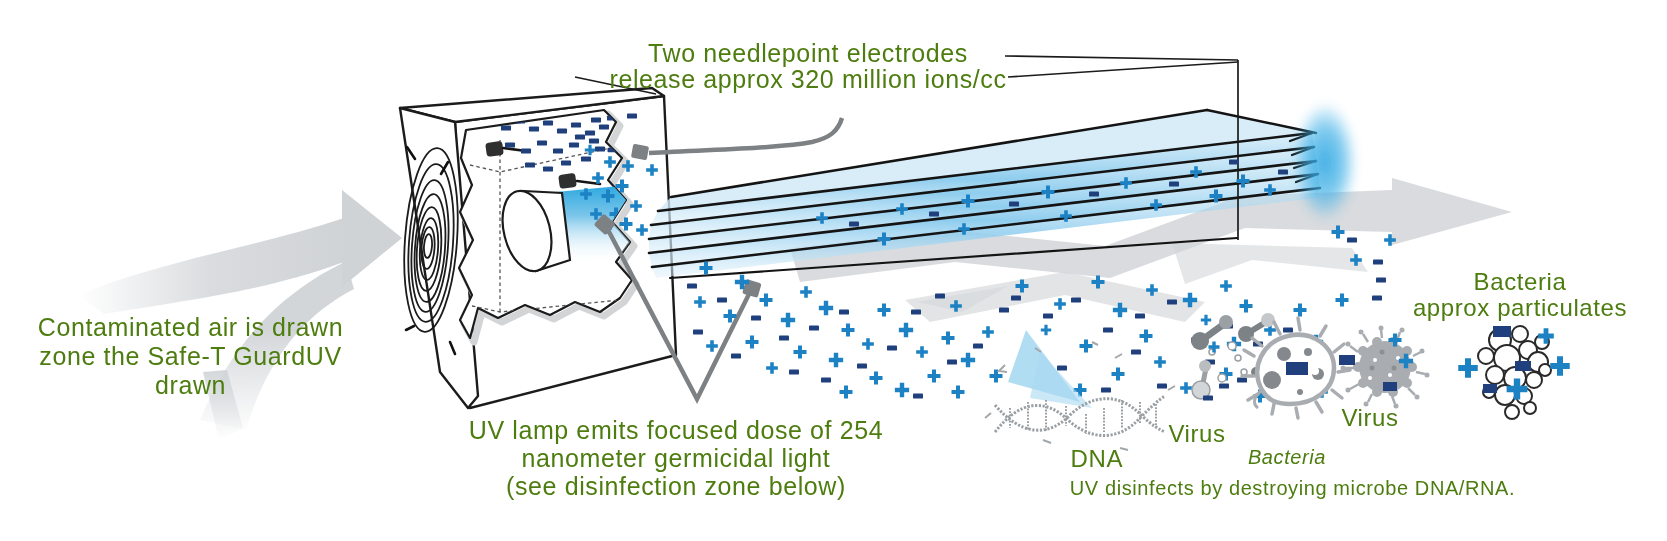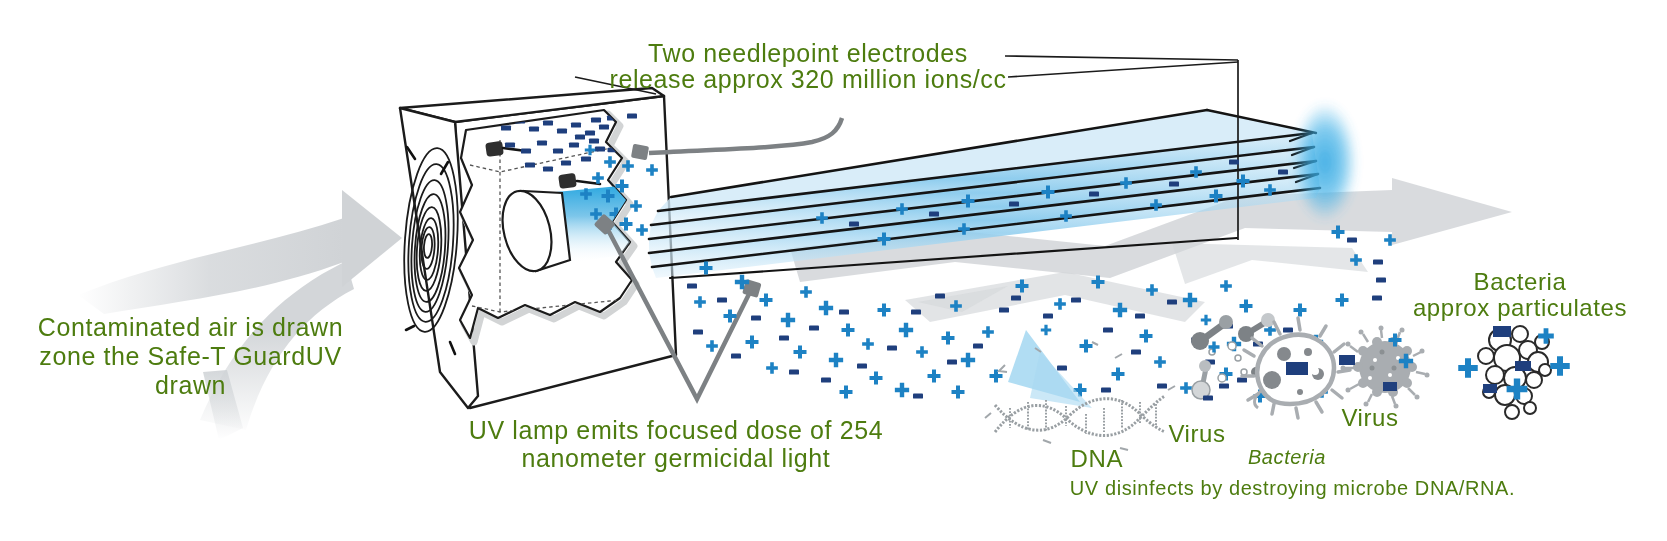--- a/index.html
+++ b/index.html
@@ -511,20 +511,21 @@
   <div>release approx 320 million ions/cc</div>
 </div>
 <div class="txt t-intake">
   <div>Contaminated air is drawn</div>
   <div>zone the Safe-T GuardUV</div>
   <div>drawn</div>
 </div>
 <div class="txt t-uv">
   <div>UV lamp emits focused dose of 254</div>
   <div>nanometer germicidal light</div>
+  <div>(see disinfection zone below)</div>
 </div>
 <div class="txt t-grouped">
   <div>Bacteria</div>
   <div>approx particulates</div>
 </div>
 <div class="txt t-dna">DNA</div>
 <div class="txt t-odor">Virus</div>
 <div class="txt t-bacteria">Bacteria</div>
 <div class="txt t-virus">Virus</div>
 <div class="txt t-footnote">UV disinfects by destroying microbe DNA/RNA.</div>

